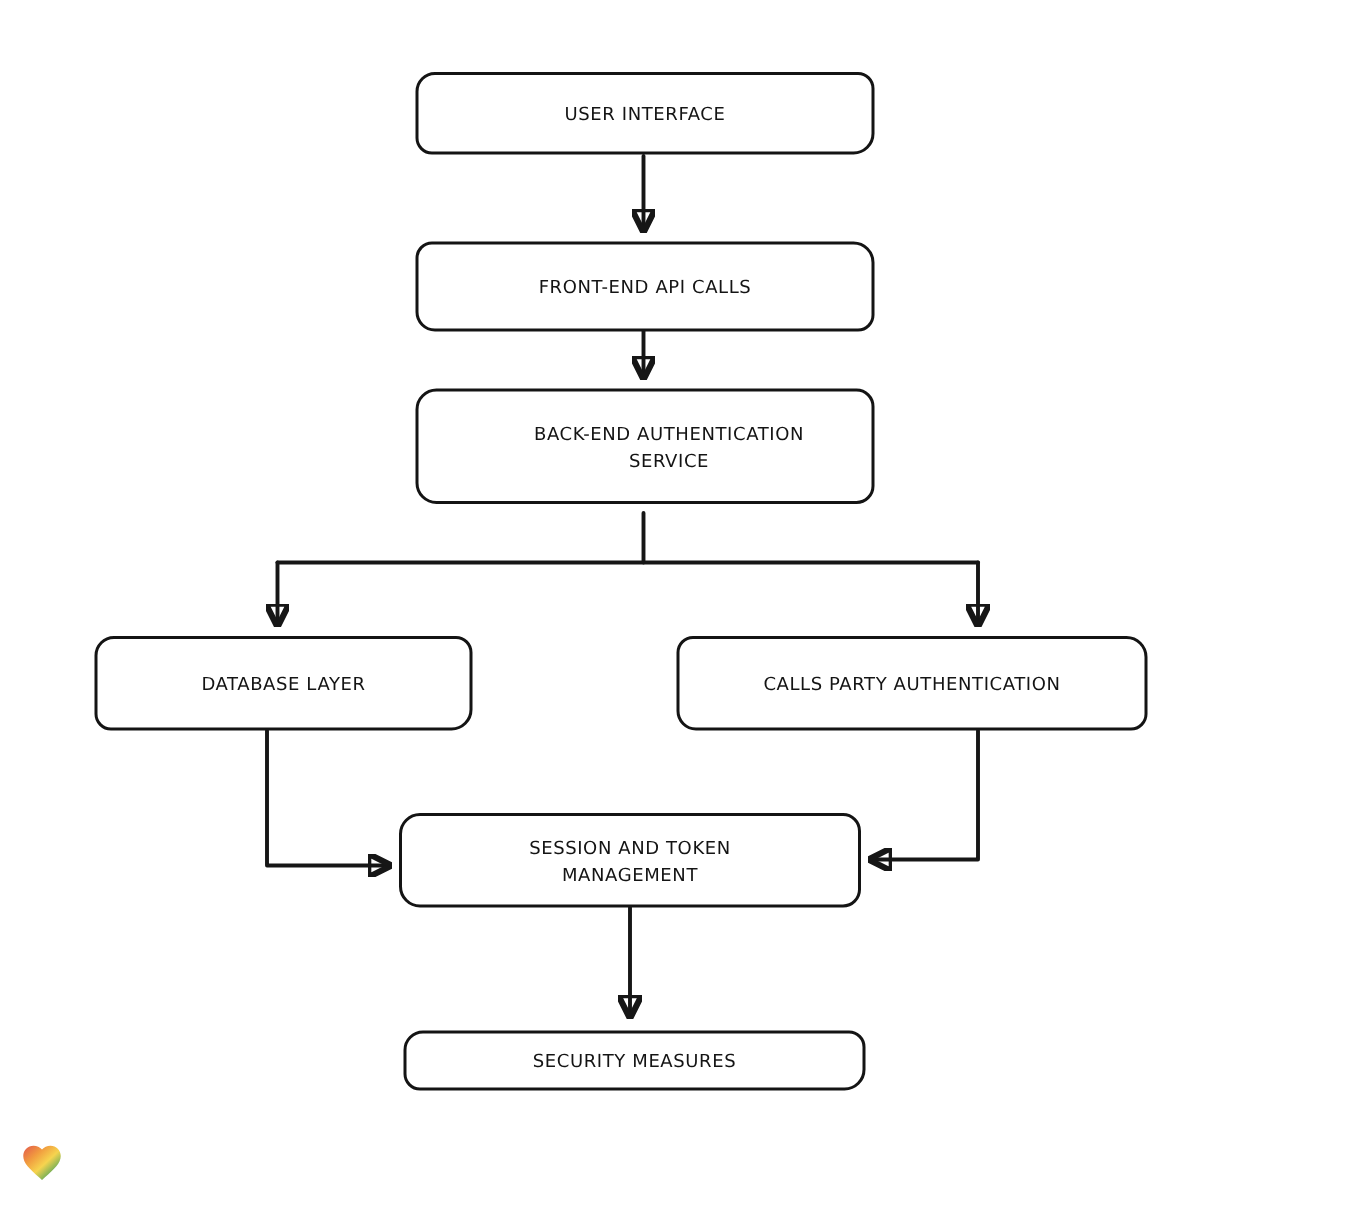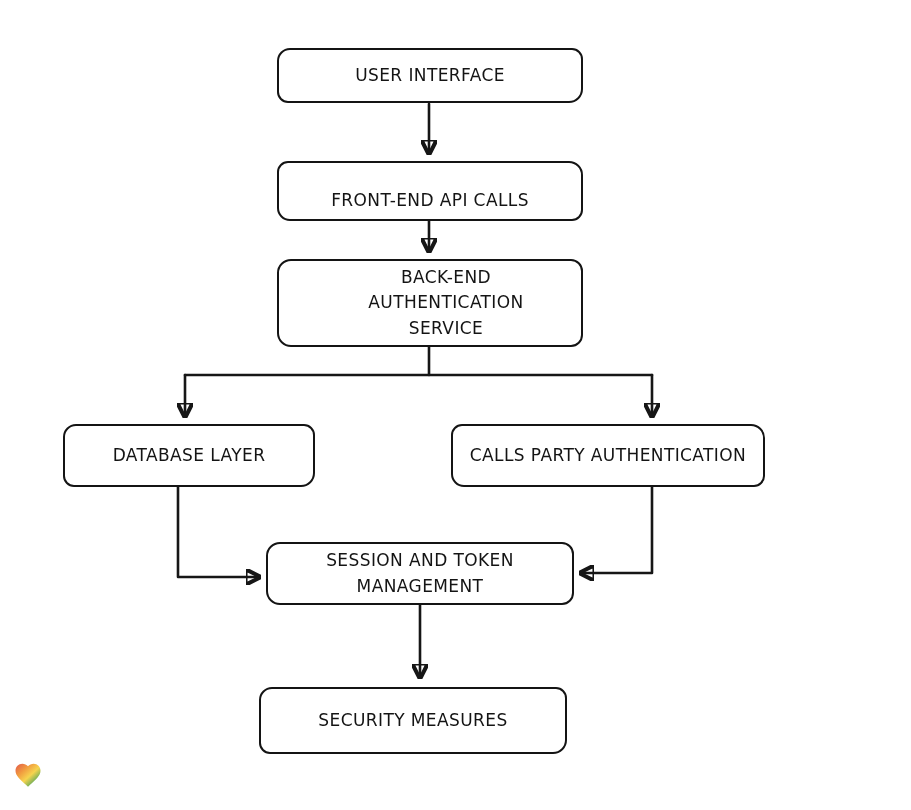--- a/index.html
+++ b/index.html
@@ -23,39 +23,39 @@
   .node {
     position: absolute;
     background: #ffffff;
     border: 2.7px solid #141414;
     display: flex;
     align-items: center;
     justify-content: center;
     text-align: center;
     padding: 6px 16px;
     color: #141414;
-    font-size: 17px;
+    font-size: 12px;
     letter-spacing: 0.4px;
   }
   .node .lbl {
     white-space: pre-line;
     line-height: 1.5;
   }
   
   .r1 { border-radius: 13px 11px 14px 11px; }
   .r2 { border-radius: 11px 14px 11px 13px; }
   .r3 { border-radius: 14px 12px 12px 14px; }
 
   .node-user-interface            { left: 277px; top: 48px;  width: 306px; height: 55px; }
-  .node-front-end-api-calls       { left: 277px; top: 161px; width: 306px; height: 60px; align-items: flex-end; }
-  .node-back-end-auth-service     { left: 277px; top: 259px; width: 306px; height: 88px; padding-left: 48px; }
+  .node-front-end-api-calls       { left: 277px; top: 161px; width: 306px; height: 60px; }
+  .node-back-end-auth-service     { left: 277px; top: 259px; width: 306px; height: 77px; padding-left: 48px; }
   .node-database-layer            { left: 63px;  top: 424px; width: 252px; height: 63px; }
   .node-third-party-auth          { left: 451px; top: 424px; width: 314px; height: 63px; }
   .node-session-token-management  { left: 266px; top: 542px; width: 308px; height: 63px; }
-  .node-security-measures         { left: 259px; top: 687px; width: 308px; height: 67px; }
+  .node-security-measures         { left: 269px; top: 687px; width: 308px; height: 40px; }
 
   .brand-logo {
     position: absolute;
     left: 13px;
     top: 760px;
     width: 30px;
     height: 30px;
   }
 </style>
 </head>

